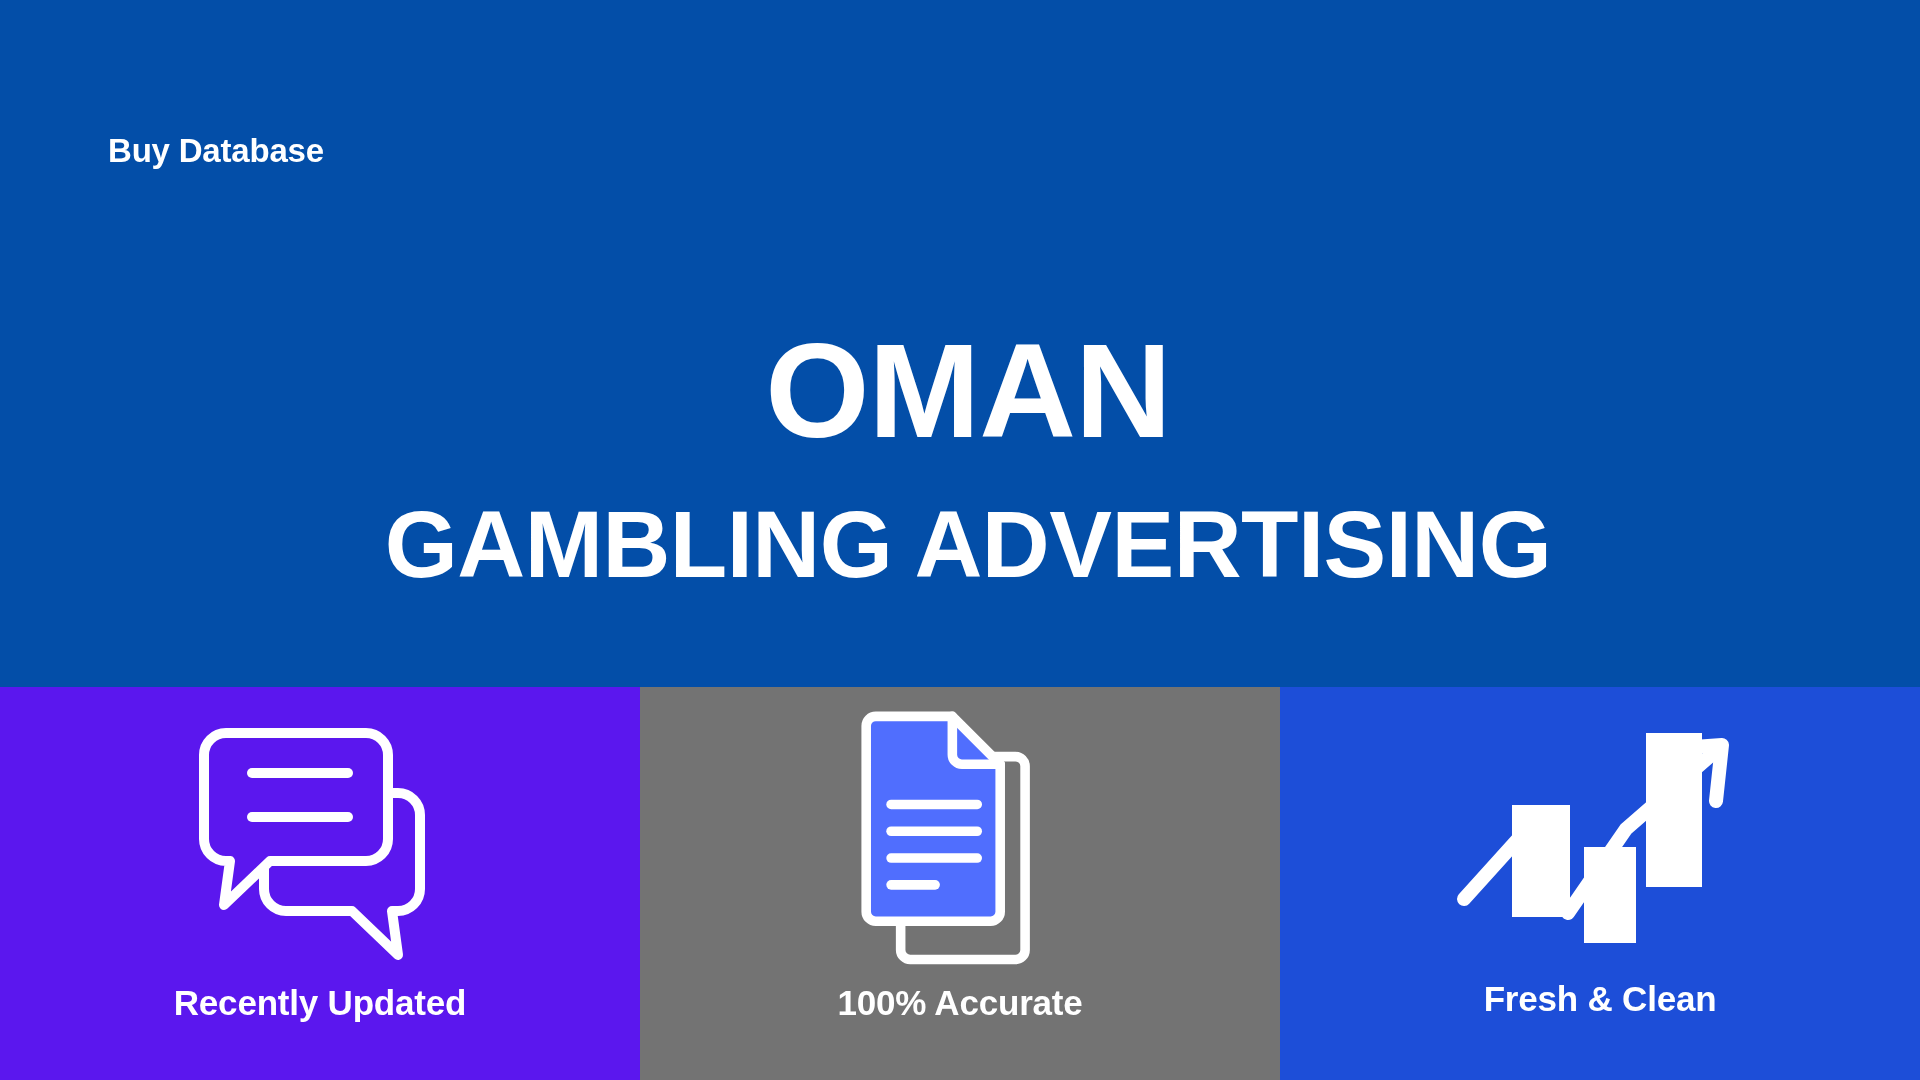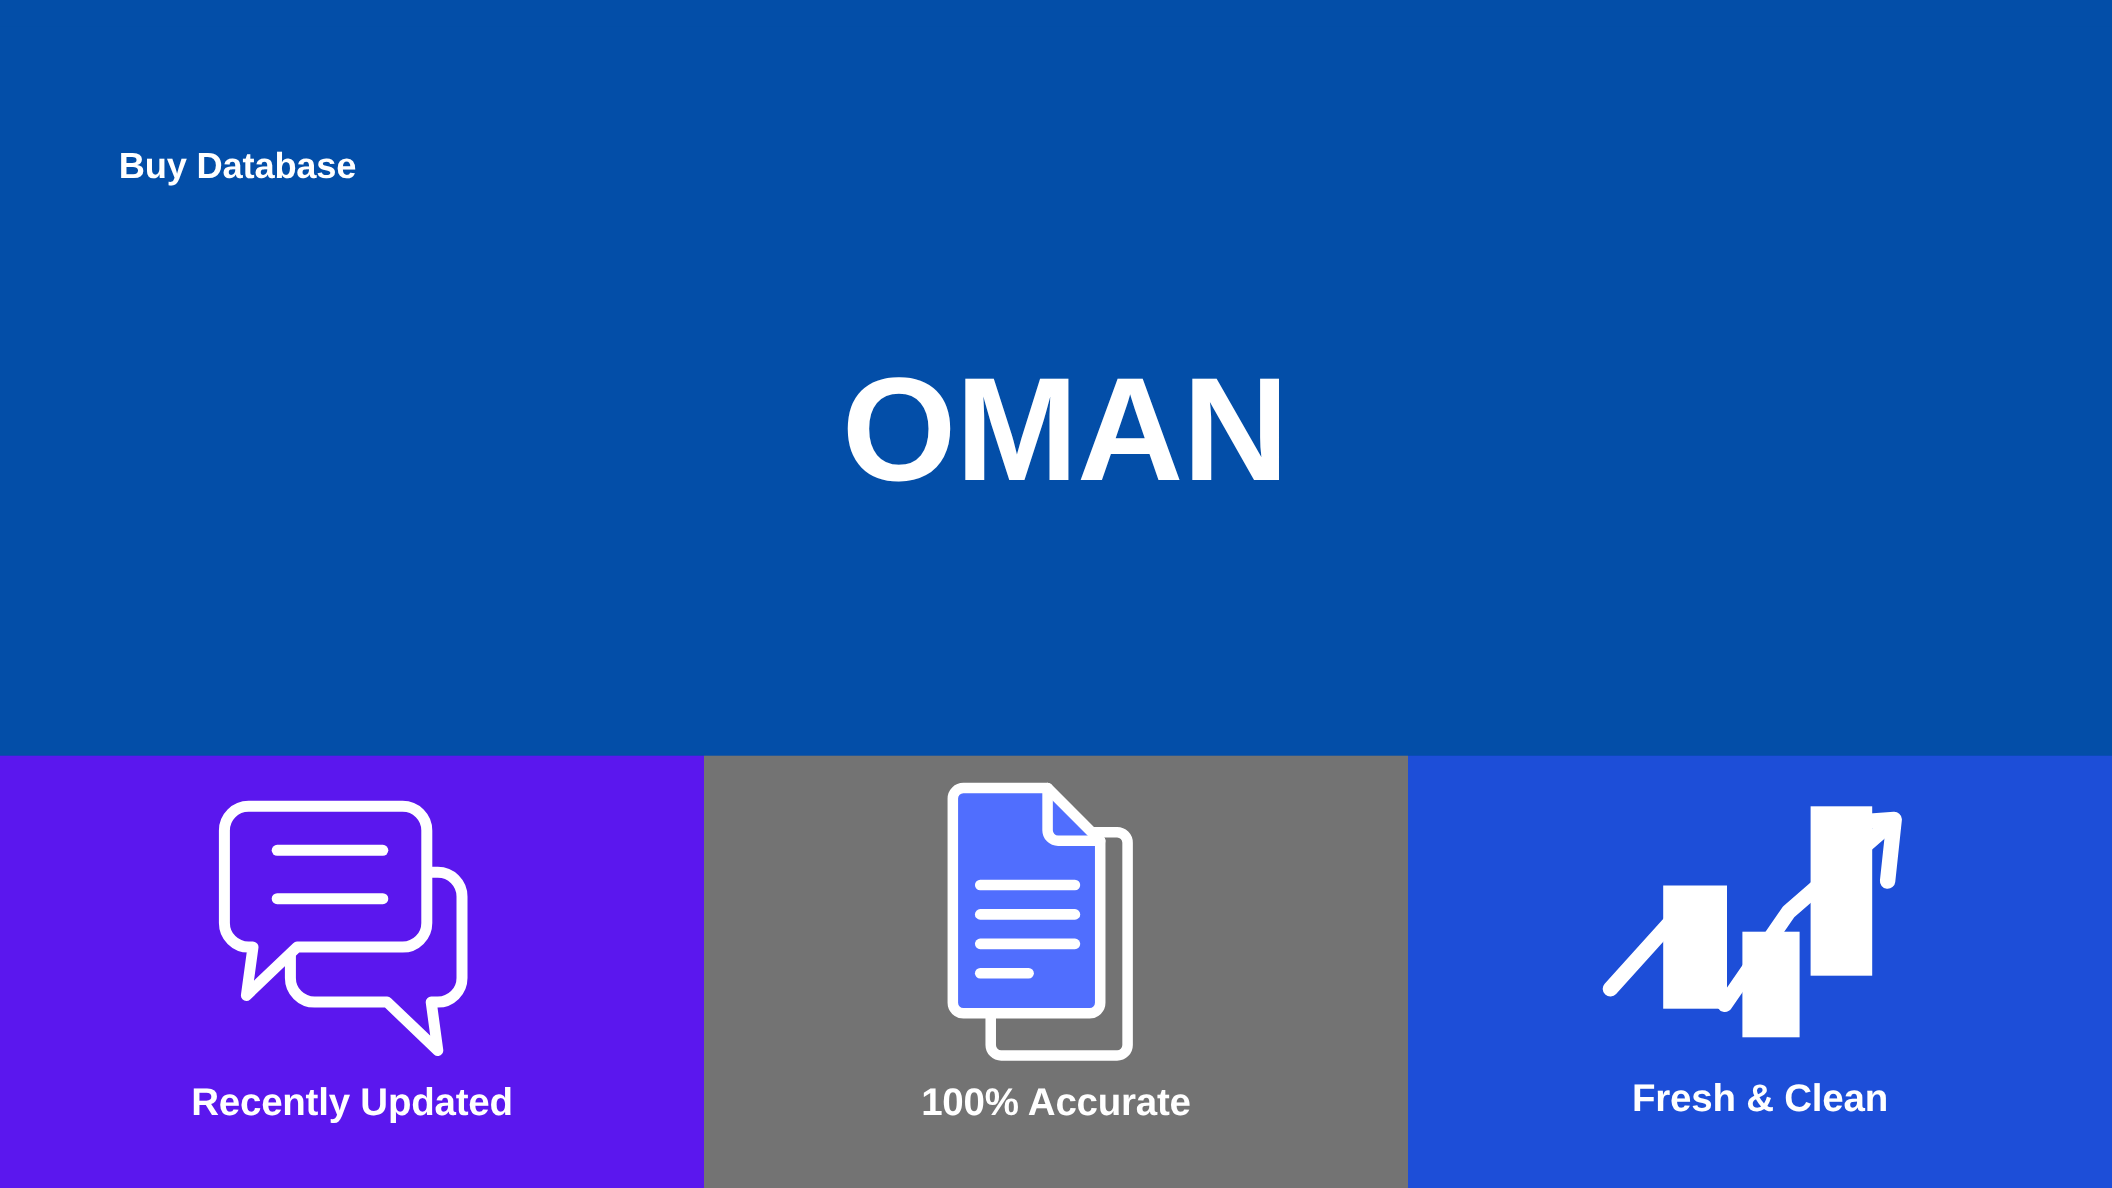--- a/index.html
+++ b/index.html
@@ -69,20 +69,21 @@
 </head>
 <body>
 
 <div class="banner">
 
   <div class="header">
     <div class="brand-left">Buy Database</div>
 
     <div class="hero">
       <div class="hero-title">OMAN</div>
+      <div class="hero-subtitle">GAMBLING ADVERTISING</div>
     </div>
   </div>
 
   <div class="features">
 
     <div class="panel panel-1">
       <div class="panel-icon">
         <svg viewBox="0 0 260 260" fill="none" xmlns="http://www.w3.org/2000/svg">
 
           <path d="M96 82 H208 a22 22 0 0 1 22 22 V178 a22 22 0 0 1 -22 22 h-6 l6 44 -46 -44 H96 a22 22 0 0 1 -22 -22 V104 a22 22 0 0 1 22 -22 Z" stroke="#FFFFFF" stroke-width="10" stroke-linejoin="round" stroke-linecap="round" fill="none"></path>

